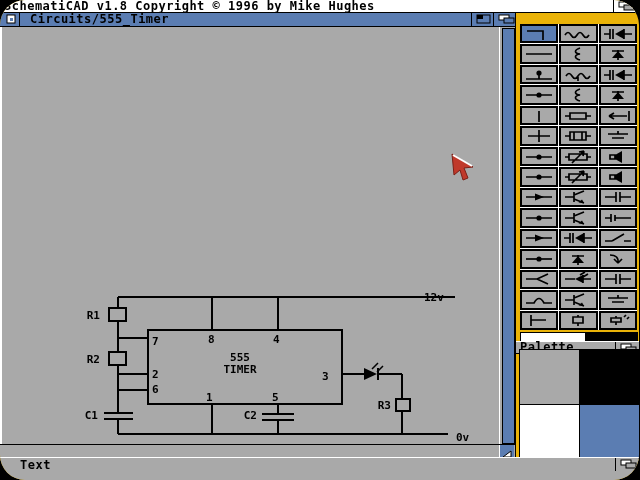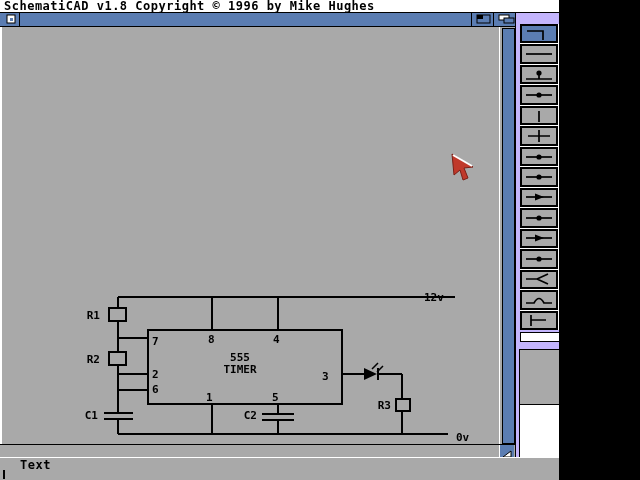--- a/index.html
+++ b/index.html
@@ -1,17 +1,17 @@
 <!DOCTYPE html>
 <html><head>
 <meta charset="utf-8">
 <style>
   html,body{margin:0;padding:0;background:#000;}
-  #screen{position:relative;width:559px;height:480px;background:#c4b5fd;overflow:hidden;
-          font-family:"DejaVu Sans Mono",monospace;}
+  #screen{position:relative;width:639px;height:480px;background:#eab308;overflow:hidden;
+          font-family:"DejaVu Sans Mono",monospace;border-radius:25px;}
   .t{font:bold 12px "DejaVu Sans Mono",monospace;letter-spacing:.5px;color:#000;white-space:pre;}
   .abs{position:absolute;}
   
   #screenbar{left:0;top:0;width:640px;height:12px;background:#fff;border-bottom:1px solid #000;}
   #screenbar .t{position:absolute;left:4px;top:-1px;}
   .depth-gadget{position:absolute;top:0;width:26px;height:100%;border-left:1px solid #000;}
   .gadget-svg{position:absolute;left:4px;top:1px;}
   
   #docwin{left:0;top:13px;width:515px;height:444px;}
   #doctitle{position:absolute;left:0;top:0;width:100%;height:13px;background:#5b7db2;border-bottom:1px solid #000;}
@@ -61,20 +61,21 @@
   </div>
 
   <div class="abs" id="docwin">
     <div id="doctitle">
       <div id="closegad">
         <svg class="gadget-svg" width="14" height="11">
           <rect x="3" y="1" width="8" height="8" fill="#fff" stroke="#000"></rect>
           <rect x="6" y="4" width="3" height="3" fill="#5b7db2"></rect>
         </svg>
       </div>
+      <span class="t">Circuits/555_Timer</span>
       <div id="zoomgad">
         <svg class="gadget-svg" width="16" height="11">
           <rect x="1" y="1" width="13" height="8" fill="none" stroke="#000"></rect>
           <rect x="1" y="1" width="6" height="4" fill="#000"></rect>
         </svg>
       </div>
       <div id="depthgad-doc">
         <svg class="gadget-svg" width="18" height="11">
           <rect x="1" y="1" width="10" height="5" fill="#fff" stroke="#000"></rect>
           <rect x="6" y="4" width="10" height="5" fill="#5b7db2" stroke="#000"></rect>
@@ -394,20 +395,29 @@
       <div class="part-btn">
         <svg width="30" height="14" viewBox="0 0 30 14">
           <path d="M13 3 V5 M13 9 V12 M8 5 H18 V9 H8 Z M21 4 L23 2 M24 6 L26 4" fill="none" stroke="#000" stroke-width="1.7"></path>
         </svg>
       </div>
     </div>
   <div class="abs" id="hscroll">
     <div id="hscroll-fill"></div>
   </div>
 
+  <div class="abs rwin-title" style="left:516px;top:341px;width:124px;height:11px;">
+    <span class="t">Palette</span>
+    <div class="depth-gadget" style="right:0;width:24px;">
+      <svg class="gadget-svg" width="18" height="10">
+        <rect x="1" y="1" width="10" height="5" fill="#fff" stroke="#000"></rect>
+        <rect x="6" y="4" width="10" height="5" fill="#a9a9a9" stroke="#000"></rect>
+      </svg>
+    </div>
+  </div>
   <div class="abs" id="palgrid">
       <div style="background: rgb(169, 169, 169);"></div>
       <div style="background: rgb(0, 0, 0);"></div>
       <div style="background: rgb(255, 255, 255);"></div>
       <div style="background: rgb(91, 125, 178);"></div>
     </div>
 
   <div class="abs" id="textwin">
     <span class="t">Text</span>
     <div class="depth-gadget" style="right:0;width:24px;height:13px;">

